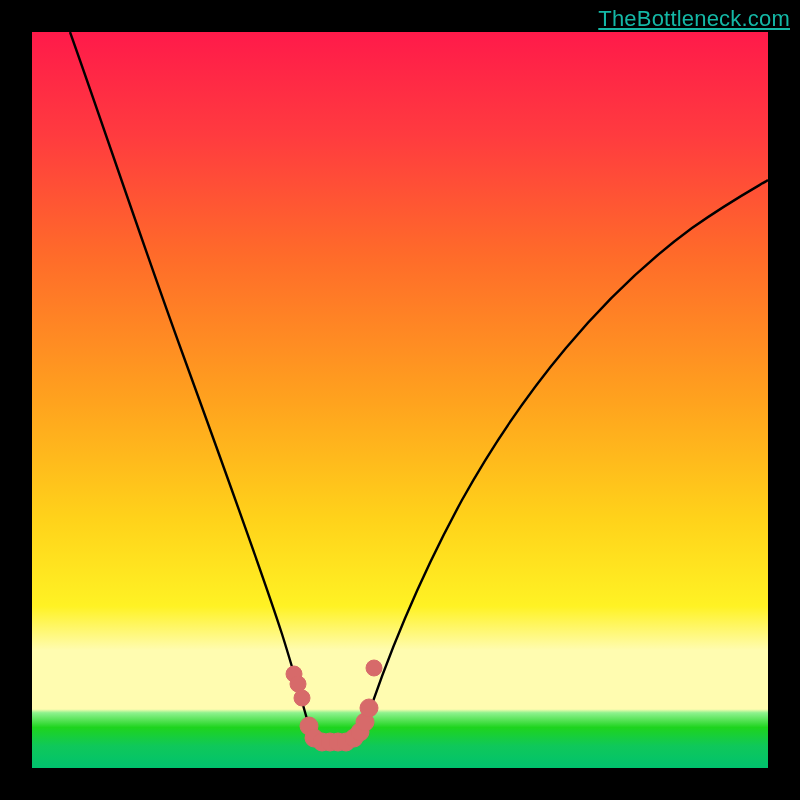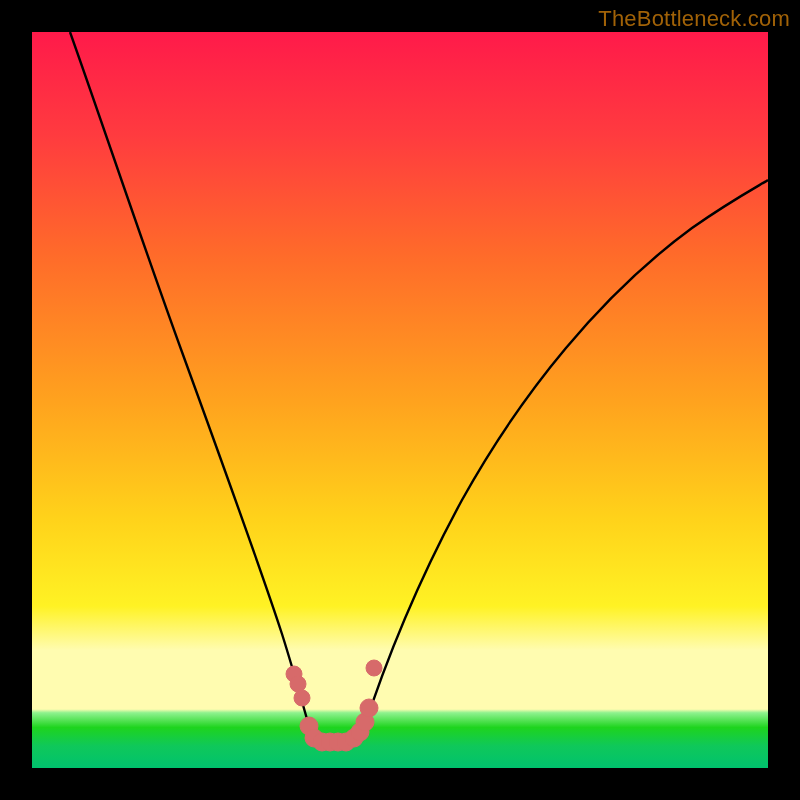--- a/index.html
+++ b/index.html
@@ -40,25 +40,26 @@
         #8ef28e 92.5%,
         #1ed41e 94.5%,
         #0fc85a 97%,
         #00c26e 100%
       );
   }
   .wm {
     position: absolute;
     top: 6px;
     right: 10px;
-    color: #a16207;
+    color: #14b8a6;
     font-size: 22px;
     font-weight: 500;
     letter-spacing: 0.2px;
     user-select: none;
+    text-decoration: underline;
   }
   svg.curves {
     position: absolute;
     top: 0;
     left: 0;
     width: 736px;
     height: 736px;
   }
 </style>
 </head>

